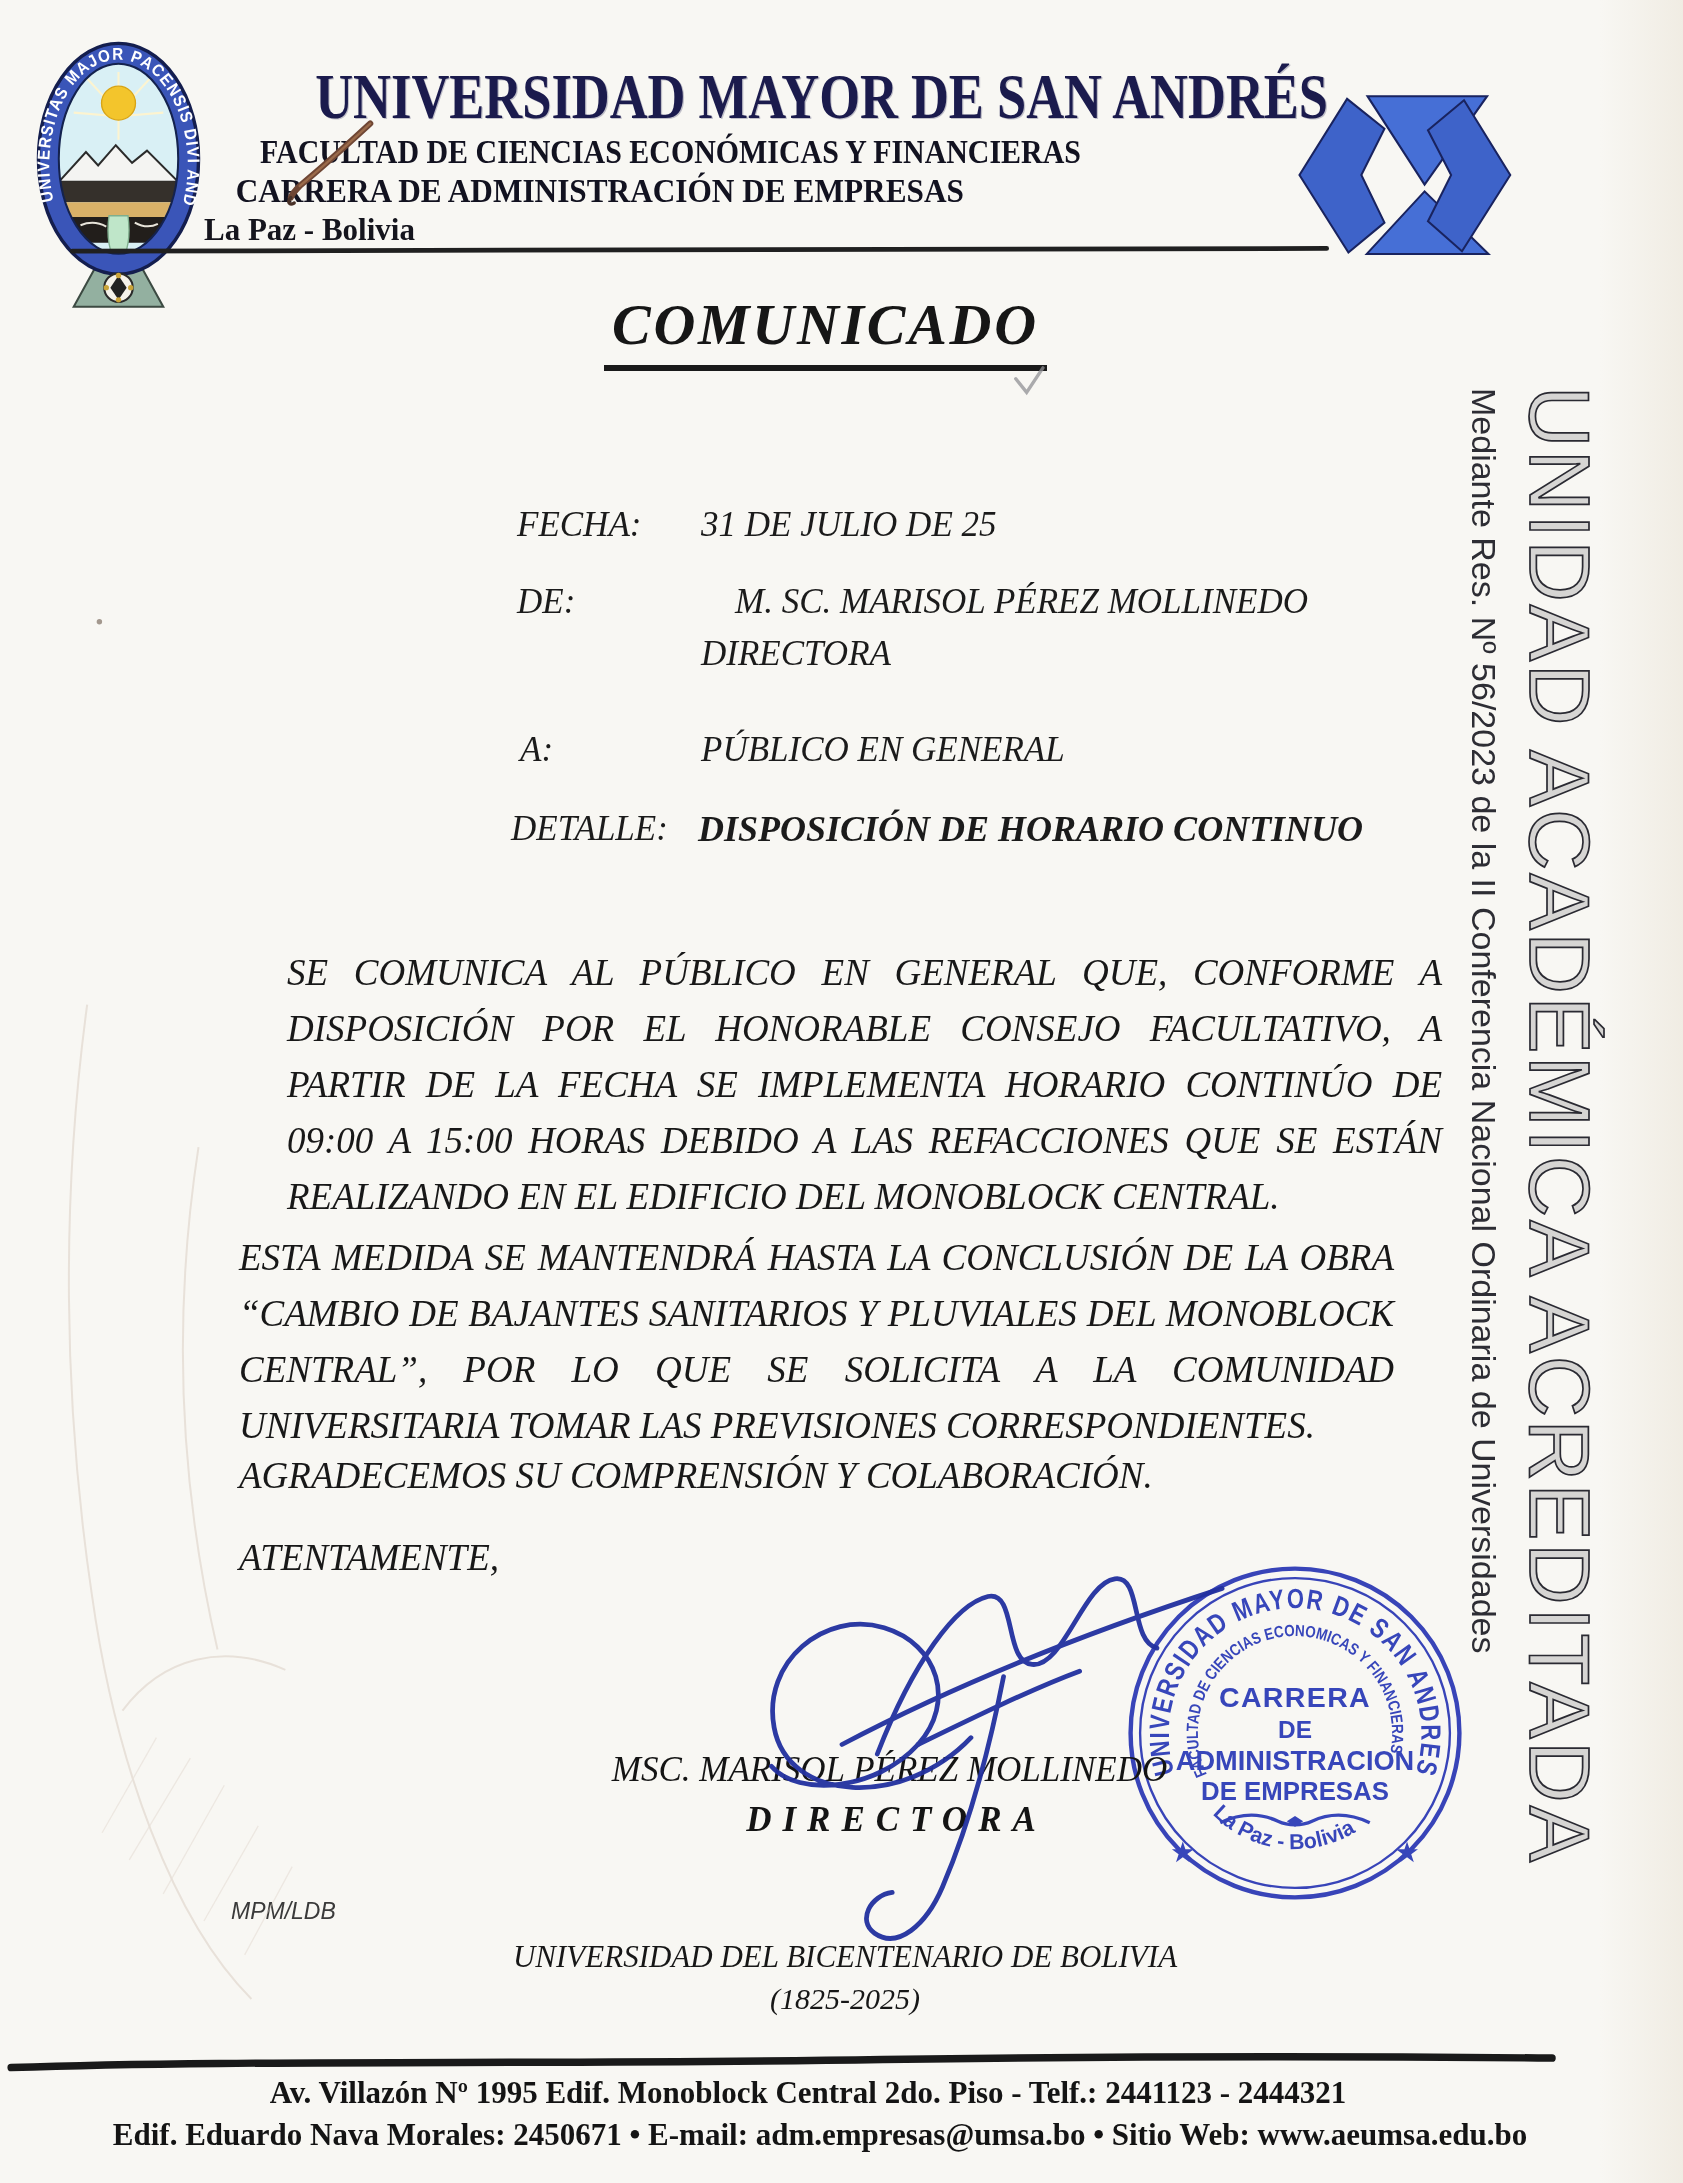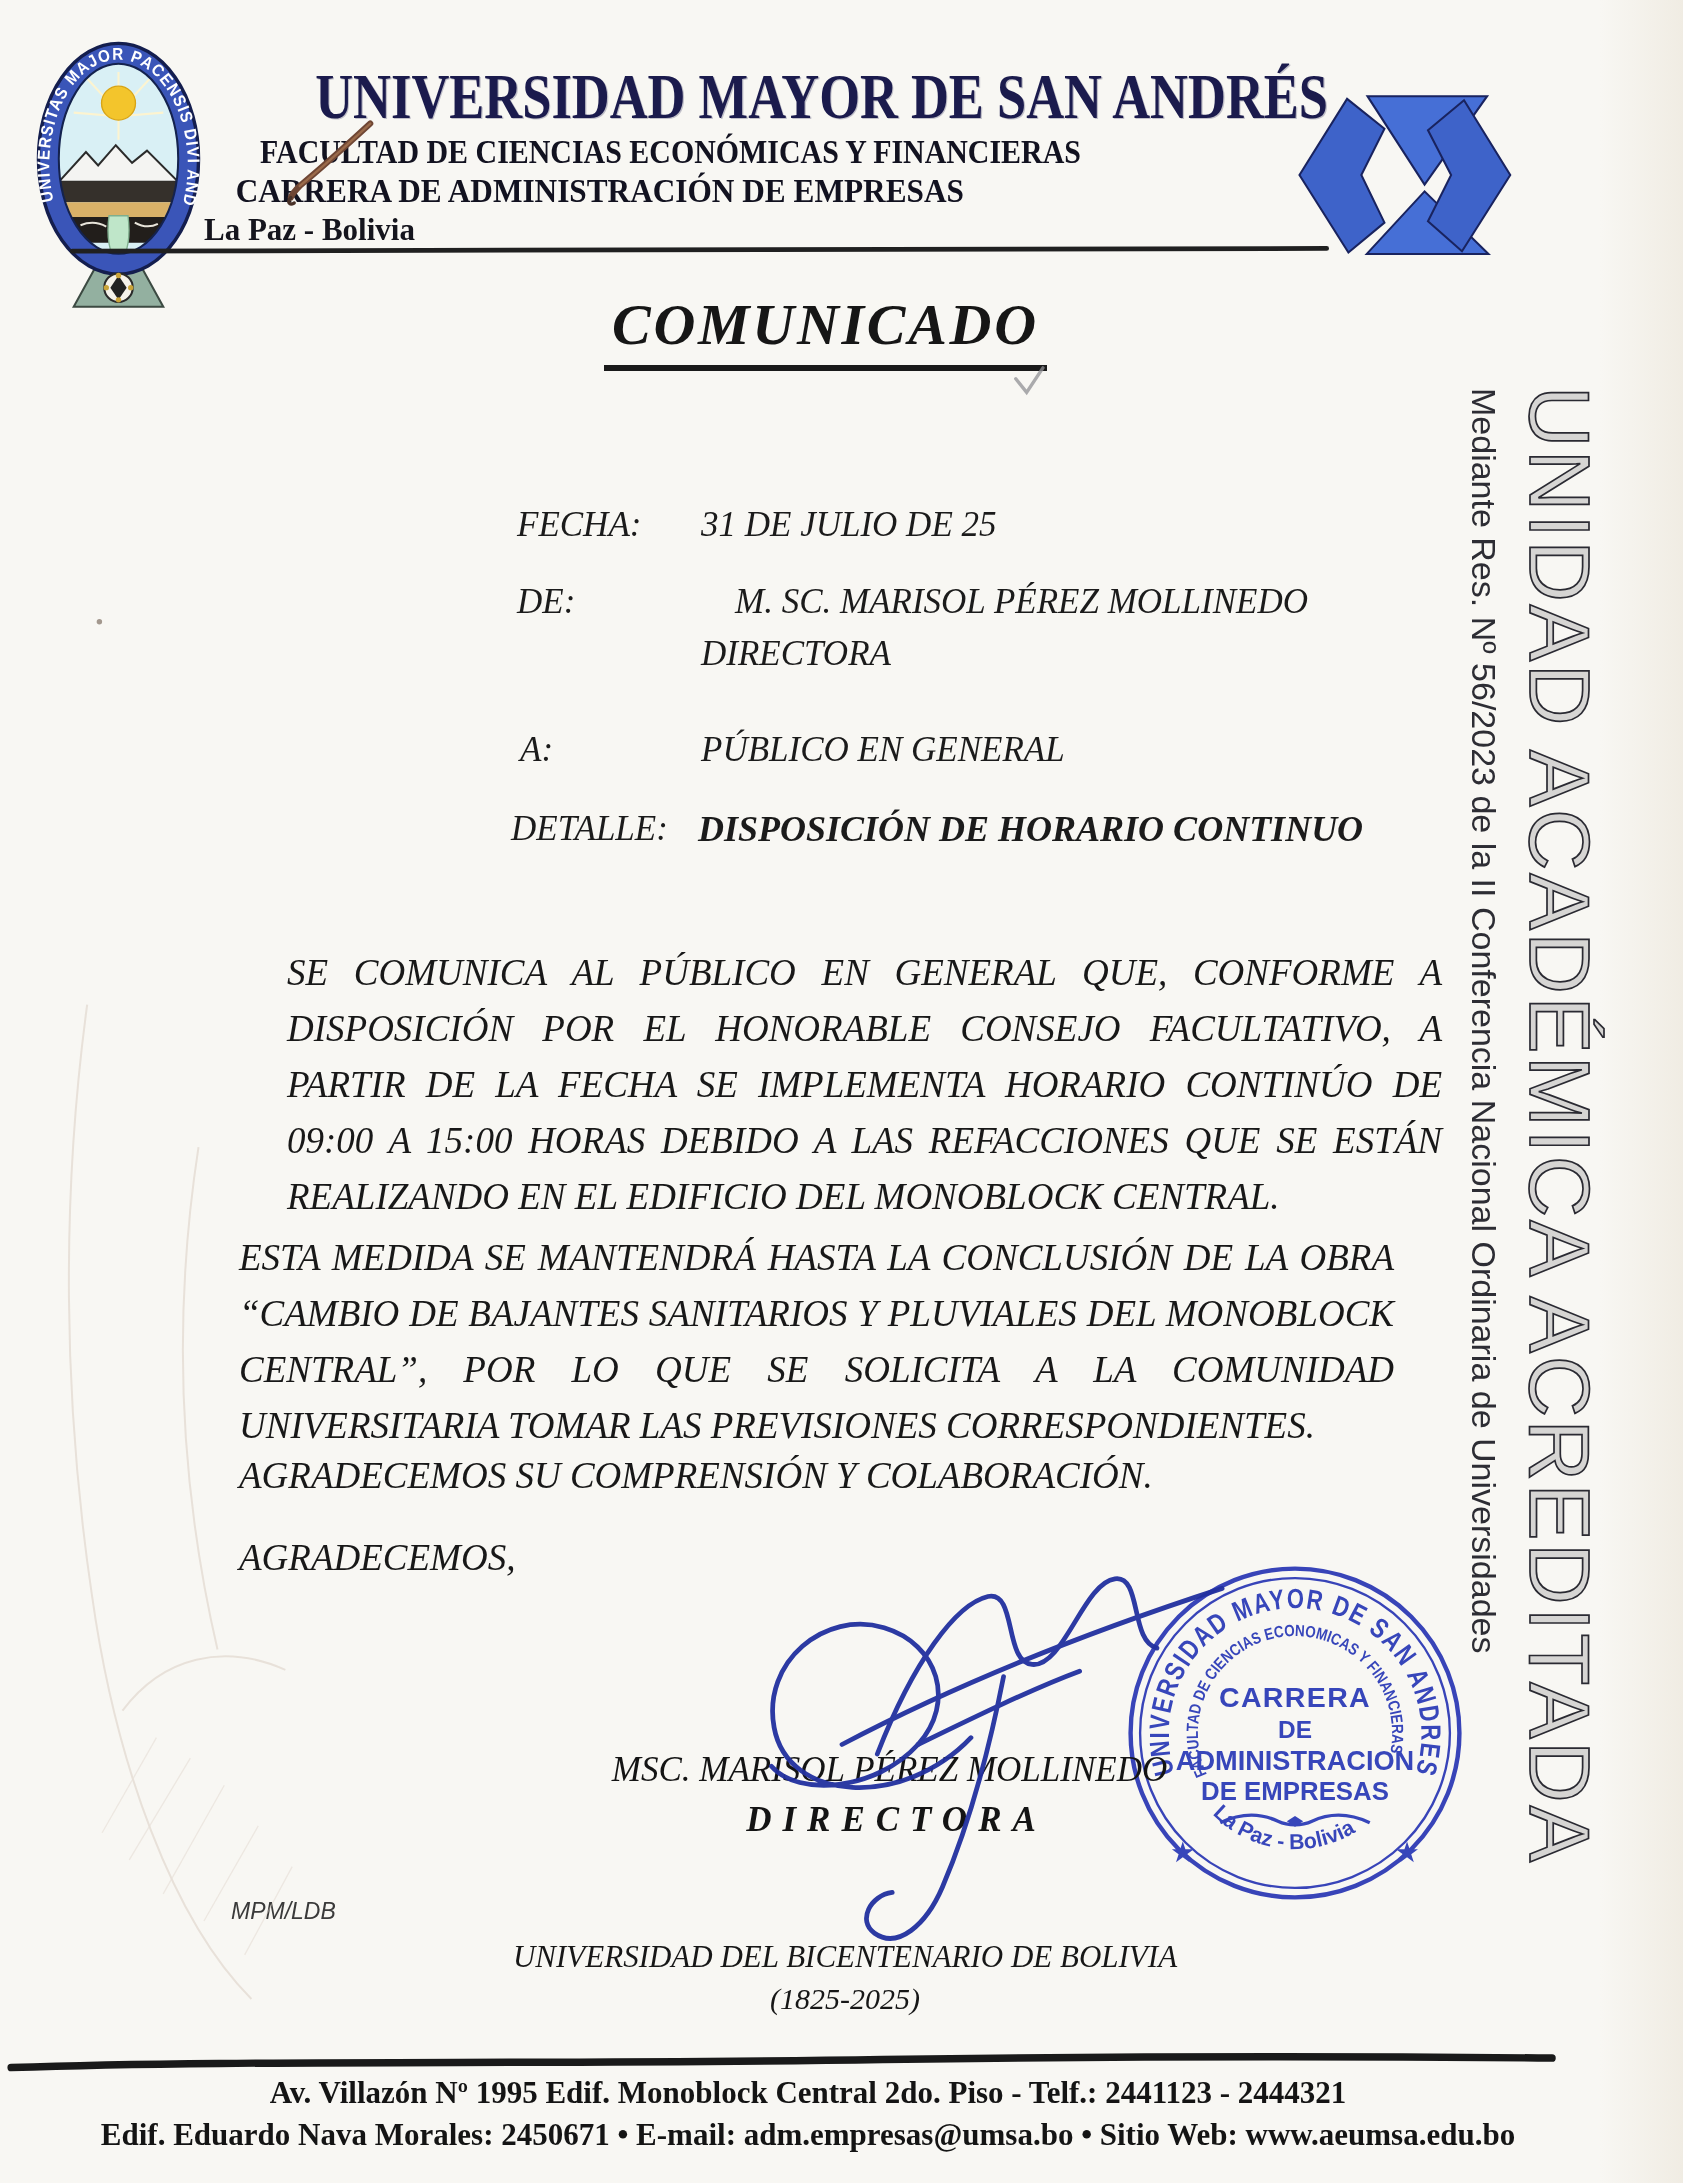--- a/index.html
+++ b/index.html
@@ -48,21 +48,21 @@
     font-weight:bold;font-size:35px;letter-spacing:11px;color:#141414;white-space:nowrap;}
   .ref{left:231px;top:1898px;font-family:"Liberation Sans","DejaVu Sans",sans-serif;
     font-style:italic;font-size:23px;color:#3a3a3a;}
   .bic1{left:380px;width:930px;top:1939px;text-align:center;font-style:italic;
     font-size:31px;color:#171717;white-space:nowrap;}
   .bic2{left:380px;width:930px;top:1982px;text-align:center;font-style:italic;
     font-size:30px;color:#171717;}
   
   .foot{left:0;width:1616px;text-align:center;font-weight:bold;font-size:31px;color:#141414;white-space:nowrap;}
   .f1{top:2075px;}
-  .f2{top:2117px;}
+  .f2{top:2117px;padding-left:12px;}
   svg{display:block;}
   .overlay{left:0;top:0;pointer-events:none;}
 </style>
 </head>
 <body>
 
 <div class="page">
 
   <svg class="abs" style="left:33px;top:38px;" width="171" height="270" viewBox="0 0 252 398">
     <defs>
@@ -128,21 +128,21 @@
   <div class="abs meta" style="left:701px;top:582px;margin-left:34px;">M. SC. MARISOL PÉREZ MOLLINEDO</div>
   <div class="abs meta" style="left:701px;top:634px;">DIRECTORA</div>
   <div class="abs meta" style="left:520px;top:730px;">A:</div>
   <div class="abs meta" style="left:701px;top:730px;">PÚBLICO EN GENERAL</div>
   <div class="abs meta" style="left:511px;top:809px;">DETALLE:</div>
   <div class="abs meta b" style="left:698px;top:808px;">DISPOSICIÓN DE HORARIO CONTINUO</div>
 
   <div class="abs para" style="top:945px;margin-left:48px;">SE COMUNICA AL PÚBLICO EN GENERAL QUE, CONFORME A DISPOSICIÓN POR EL HONORABLE CONSEJO FACULTATIVO, A PARTIR DE LA FECHA SE IMPLEMENTA HORARIO CONTINÚO DE 09:00 A 15:00 HORAS DEBIDO A LAS REFACCIONES QUE SE ESTÁN REALIZANDO EN EL EDIFICIO DEL MONOBLOCK CENTRAL.</div>
   <div class="abs para" style="top:1230px;">ESTA MEDIDA SE MANTENDRÁ HASTA LA CONCLUSIÓN DE LA OBRA “CAMBIO DE BAJANTES SANITARIOS Y PLUVIALES DEL MONOBLOCK CENTRAL”, POR LO QUE SE SOLICITA A LA COMUNIDAD UNIVERSITARIA TOMAR LAS PREVISIONES CORRESPONDIENTES.</div>
   <div class="abs line" style="top:1454px;">AGRADECEMOS SU COMPRENSIÓN Y COLABORACIÓN.</div>
-  <div class="abs line" style="top:1536px;">AGRADECEMOS,</div>
+  <div class="abs line" style="top:1536px;">ATENTAMENTE,</div>
 
   <svg class="abs" style="left:1117px;top:1555px;" width="356" height="356" viewBox="0 0 524 524">
     <defs>
       <path id="arcOuter" d="M 88,330 A 186,186 0 1 1 436,330" fill="none"></path>
       <path id="arcInner" d="M 136,330 A 143,143 0 1 1 388,330" fill="none"></path>
       <path id="arcBottom" d="M 116,350 A 170,170 0 0 0 408,350" fill="none"></path>
     </defs>
     <g opacity="0.92">
       <circle cx="262" cy="262" r="242" fill="none" stroke="#2835b4" stroke-width="6.5"></circle>
       <circle cx="262" cy="262" r="228" fill="none" stroke="#2835b4" stroke-width="3.5"></circle>

